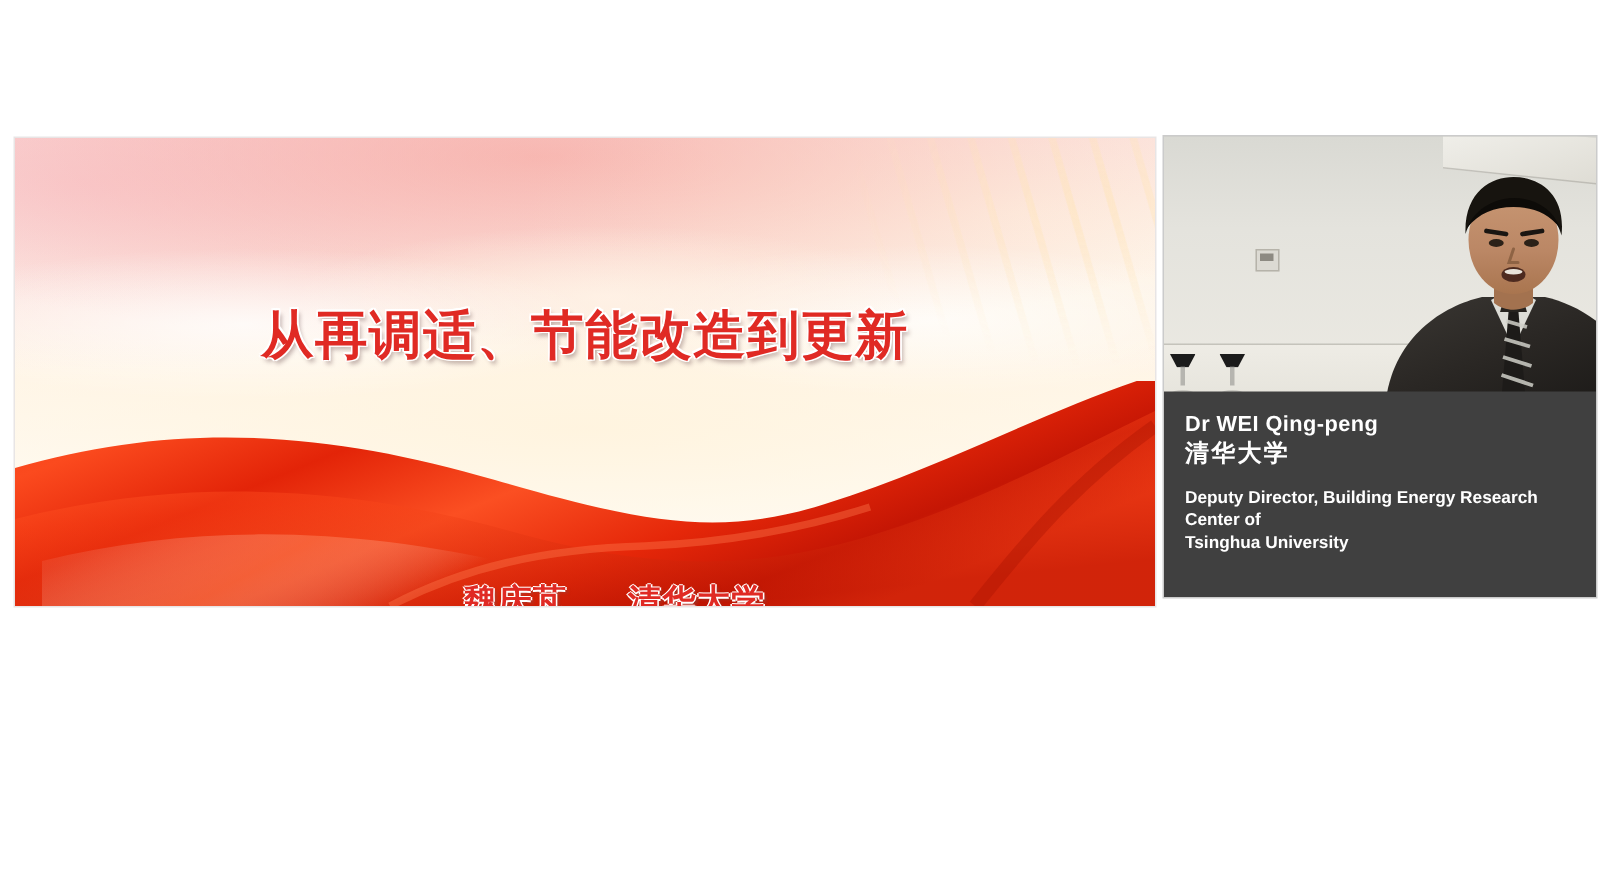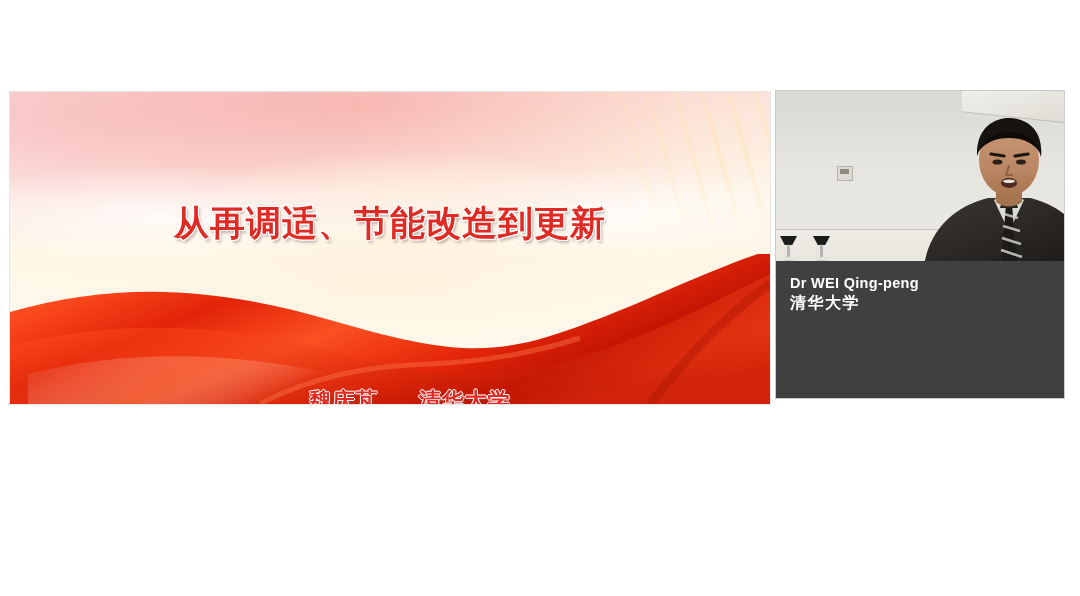--- a/index.html
+++ b/index.html
@@ -363,17 +363,21 @@
 
           <ellipse cx="95" cy="67" rx="8" ry="5" fill="#4d2a1f"></ellipse>
           <ellipse cx="95" cy="65.2" rx="6" ry="1.8" fill="#e8e3da"></ellipse>
         </svg>
       </div>
     </div>
 
     <div id="name-banner">
       <div class="name-en">Dr WEI Qing-peng</div>
       <div class="name-zh">清华大学</div>
+      <div class="title-en">
+        <div>Deputy Director, Building Energy Research Center of</div>
+        <div>Tsinghua University</div>
+      </div>
     </div>
 
   </div>
 
 </div>
 
 </body></html>

